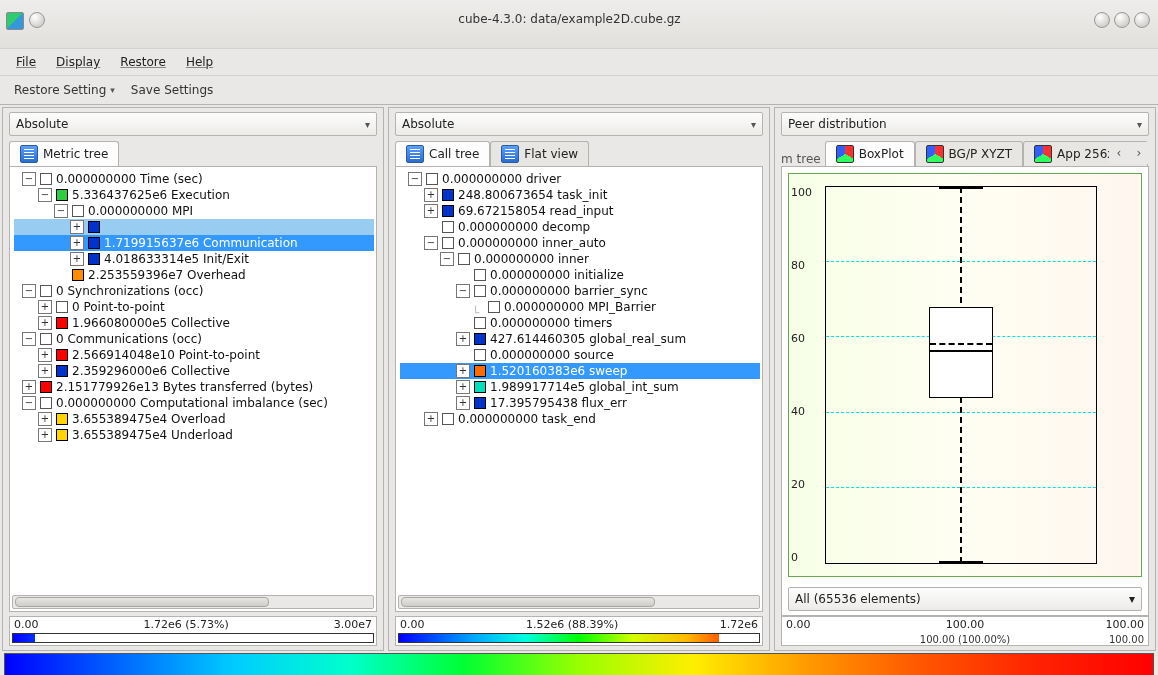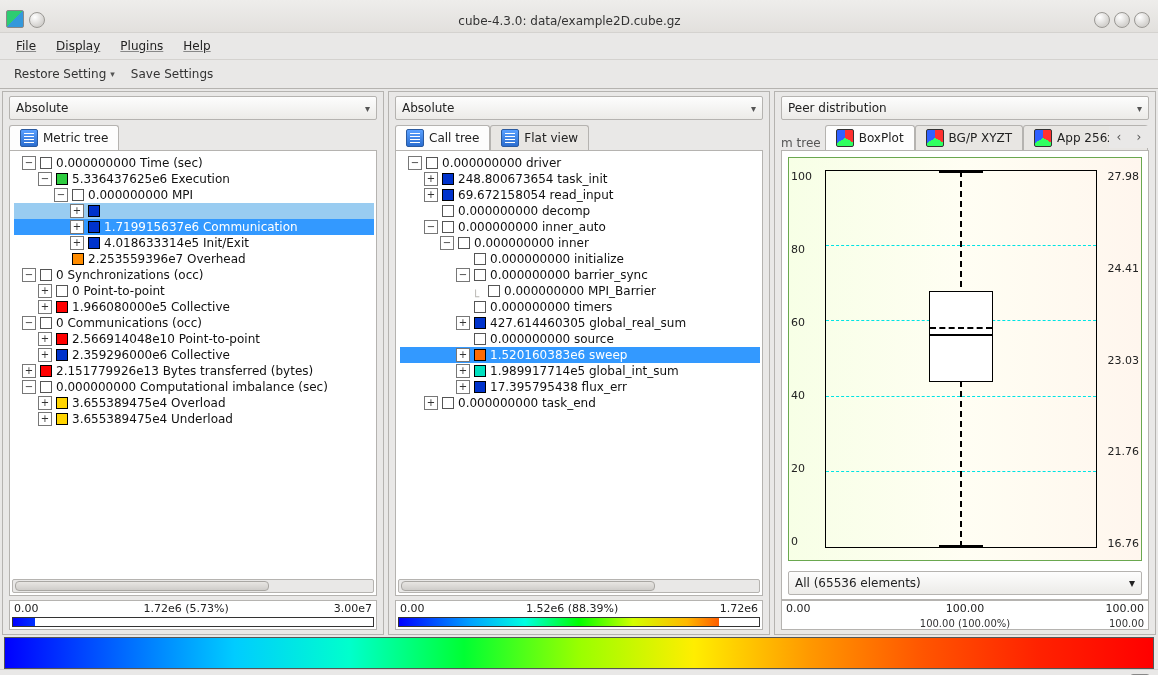--- a/index.html
+++ b/index.html
@@ -16,21 +16,21 @@
     --scrollbar:#c6c4c1;
     --grid:#00e4e4;
     font-family: "DejaVu Sans","Liberation Sans",Arial,sans-serif;
     font-size:12px;
     color:var(--text);
   }
   html,body{margin:0;padding:0;height:100%;background:var(--bg);}
   body{width:1158px;height:675px;overflow:hidden;position:relative;box-sizing:border-box;}
 
   
-  .titlebar{height:24px;display:flex;align-items:flex-end;border-bottom:1px solid var(--border-light);padding:4px 6px;background:linear-gradient(#eeedeb,#e2e0dd);}
+  .titlebar{height:24px;display:flex;align-items:flex-start;border-bottom:1px solid var(--border-light);padding:12px 6px;background:linear-gradient(#eeedeb,#e2e0dd);}
   .titlebar .appicon{width:16px;height:16px;border:1px solid #888;border-radius:2px;background:linear-gradient(135deg,#2ecc71 0 50%,#3498db 50%);margin-right:3px;}
   .titlebar .wincircle{width:14px;height:14px;border:1px solid #9a9894;border-radius:50%;background:radial-gradient(circle at 35% 30%,#fff,#d3d1ce 70%);margin:0 2px;}
   .titlebar .title{flex:1;text-align:center;font-size:12px;color:#333;}
   .titlebar .tb-right{display:flex;align-items:center;}
 
   
   .menubar{height:22px;display:flex;align-items:center;padding:2px 6px;gap:0;border-bottom:1px solid var(--border-light);}
   .menubar .menuitem{padding:2px 10px;cursor:default;}
   .menubar .menuitem span{text-decoration:underline;text-decoration-color:#888;text-underline-offset:1px;}
 
@@ -121,21 +121,21 @@
   <div class="tb-right">
     <div class="wincircle"></div>
     <div class="wincircle"></div>
     <div class="wincircle"></div>
   </div>
 </div>
 
 <div class="menubar">
   <div class="menuitem"><span>File</span></div>
   <div class="menuitem"><span>Display</span></div>
-  <div class="menuitem"><span>Plugins</span></div>
+  <div class="menuitem"><span>Restore</span></div>
   <div class="menuitem"><span>Help</span></div>
 </div>
 
 <div class="toolbar">
   <div class="tb-btn">
     <span>Restore Setting</span>
       <span class="chev">▾</span>
   </div>
   <div class="tb-btn">
     <span>Save Settings</span>
@@ -428,27 +428,20 @@
     <div class="rightcontent">
       <div class="plotarea">
         <div class="plot-yaxis-left" id="yaxis-left">
             <span>100</span>
             <span>80</span>
             <span>60</span>
             <span>40</span>
             <span>20</span>
             <span>0</span>
           </div>
-        <div class="plot-yaxis-right" id="yaxis-right">
-            <span>27.98</span>
-            <span>24.41</span>
-            <span>23.03</span>
-            <span>21.76</span>
-            <span>16.76</span>
-          </div>
         <div class="plot-inner">
 
           <div class="gridline" style="bottom:20%"></div>
           <div class="gridline" style="bottom:40%"></div>
           <div class="gridline" style="bottom:60%"></div>
           <div class="gridline" style="bottom:80%"></div>
 
           <div class="whisker-v" style="bottom:0;top:0;"></div>
           <div class="whisker-cap" style="top:0;"></div>
           <div class="whisker-cap" style="bottom:0;"></div>

